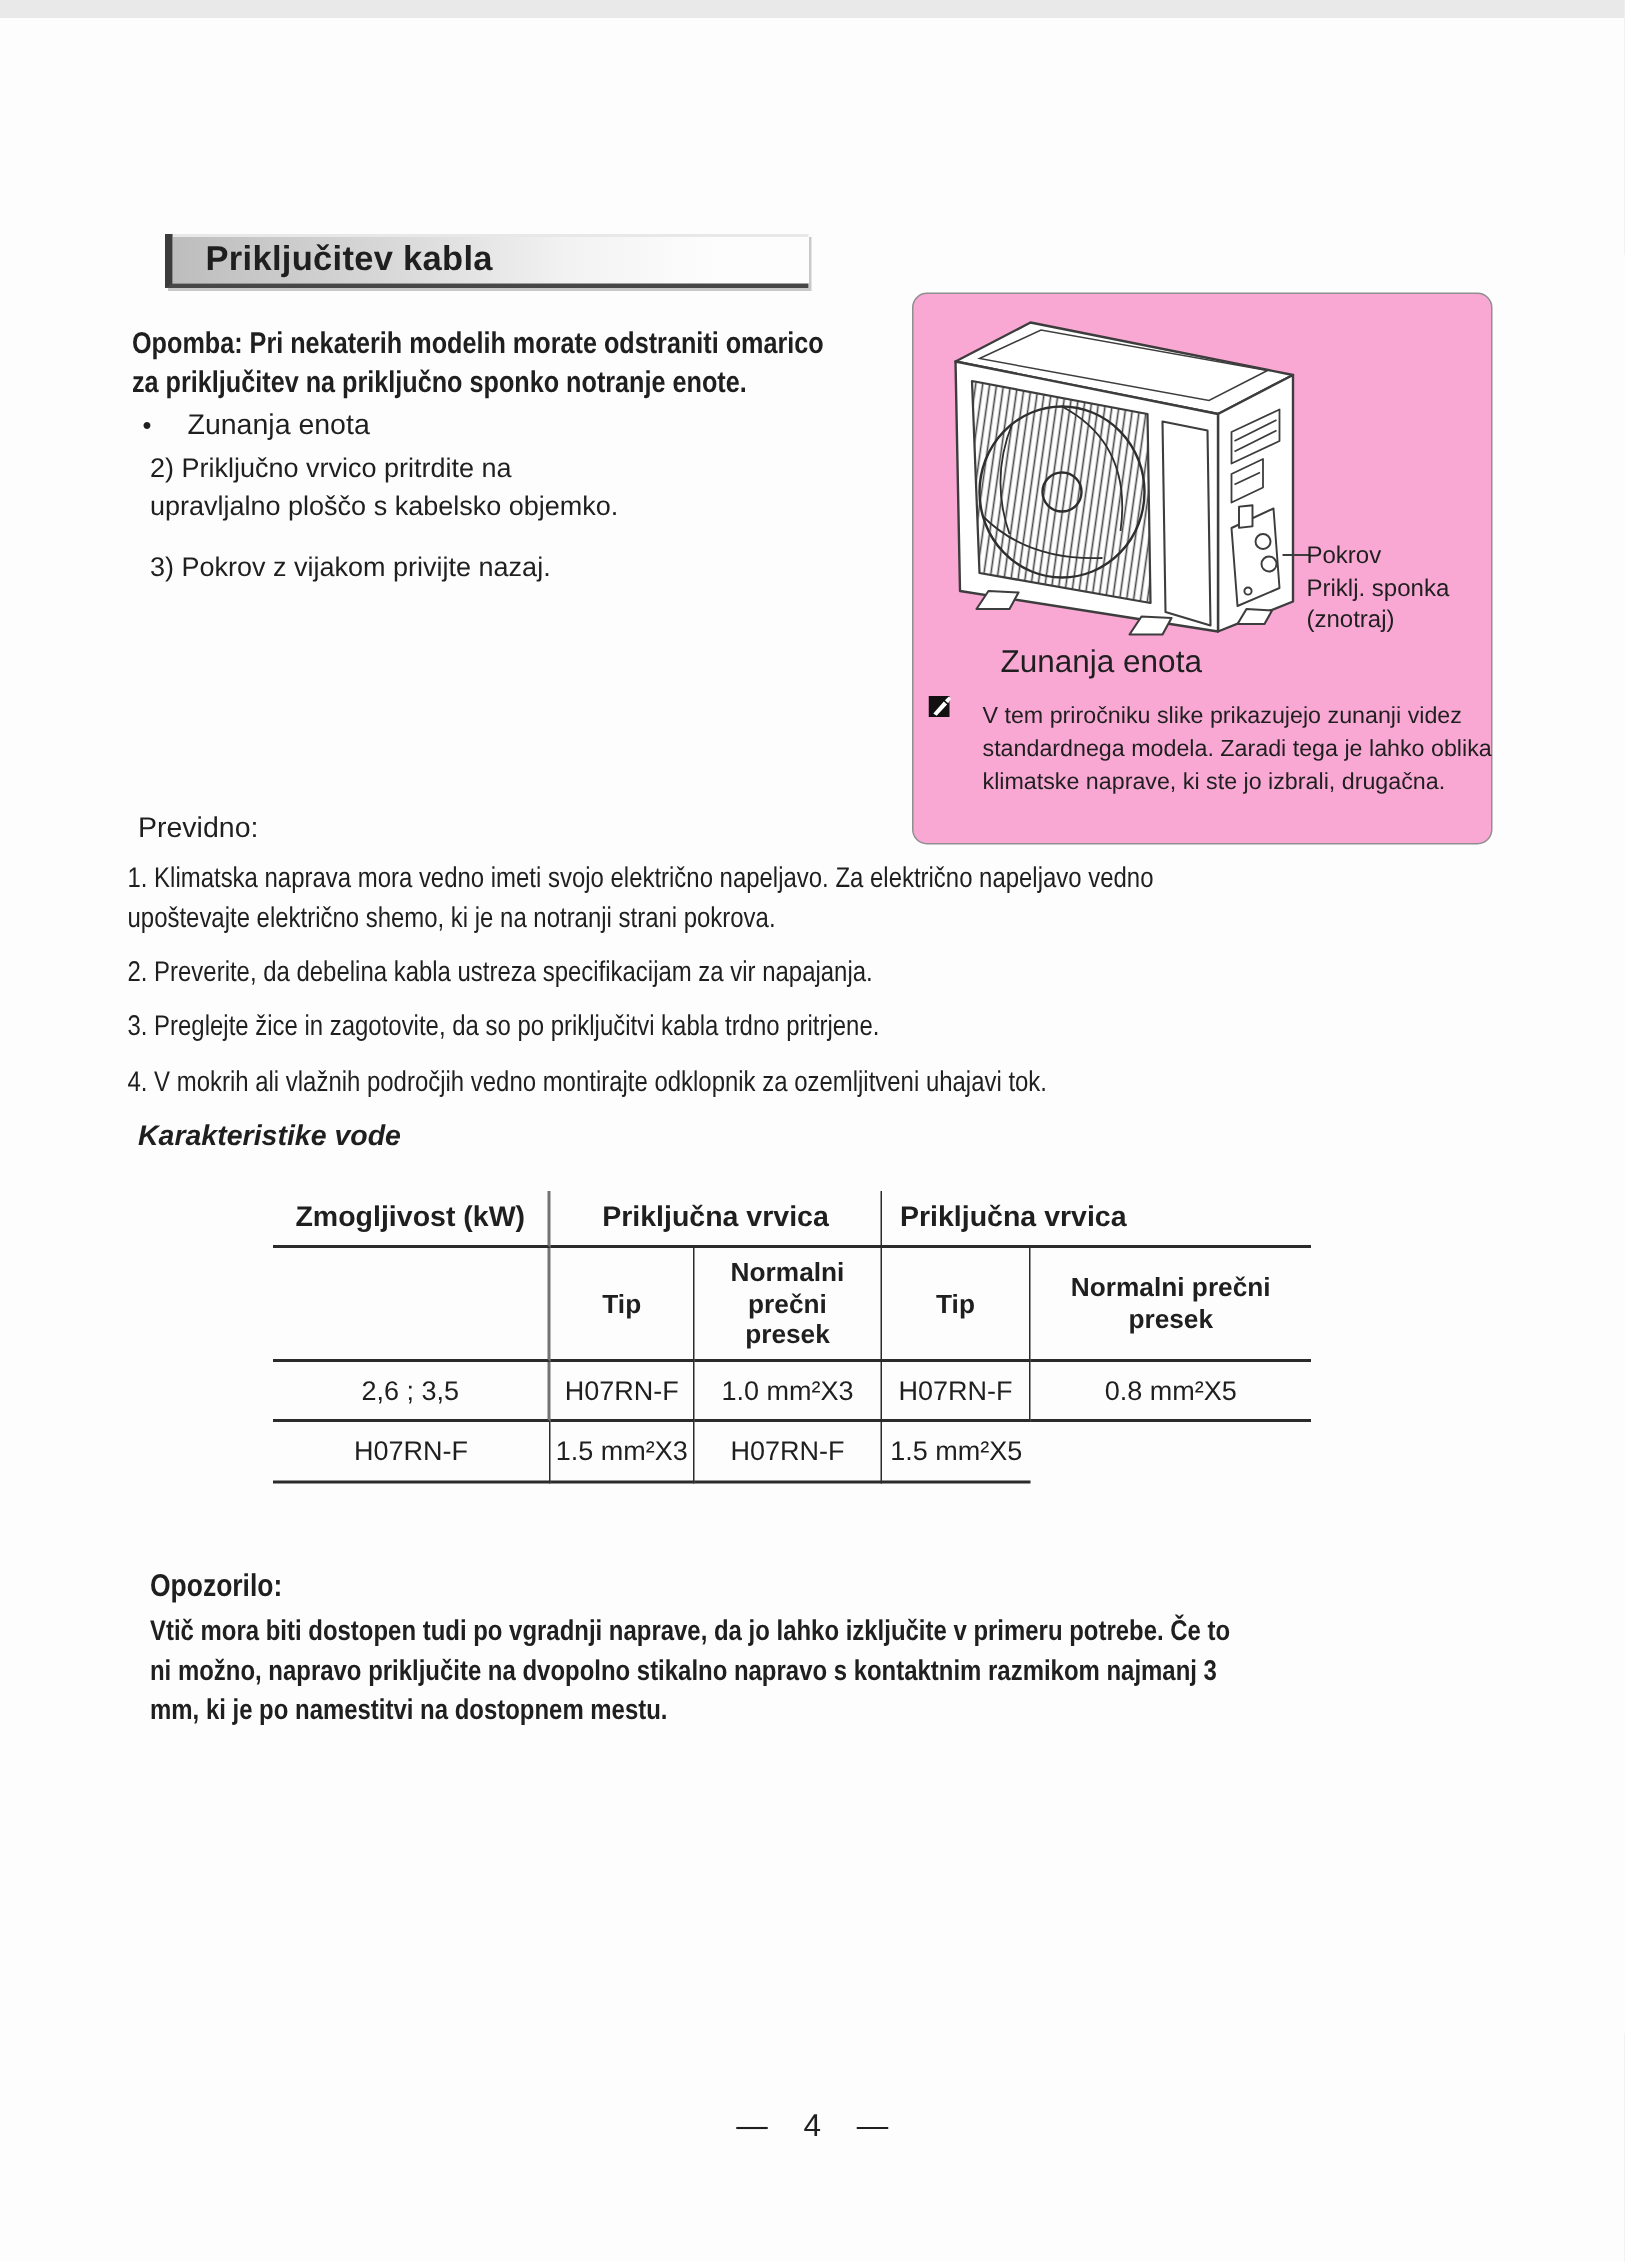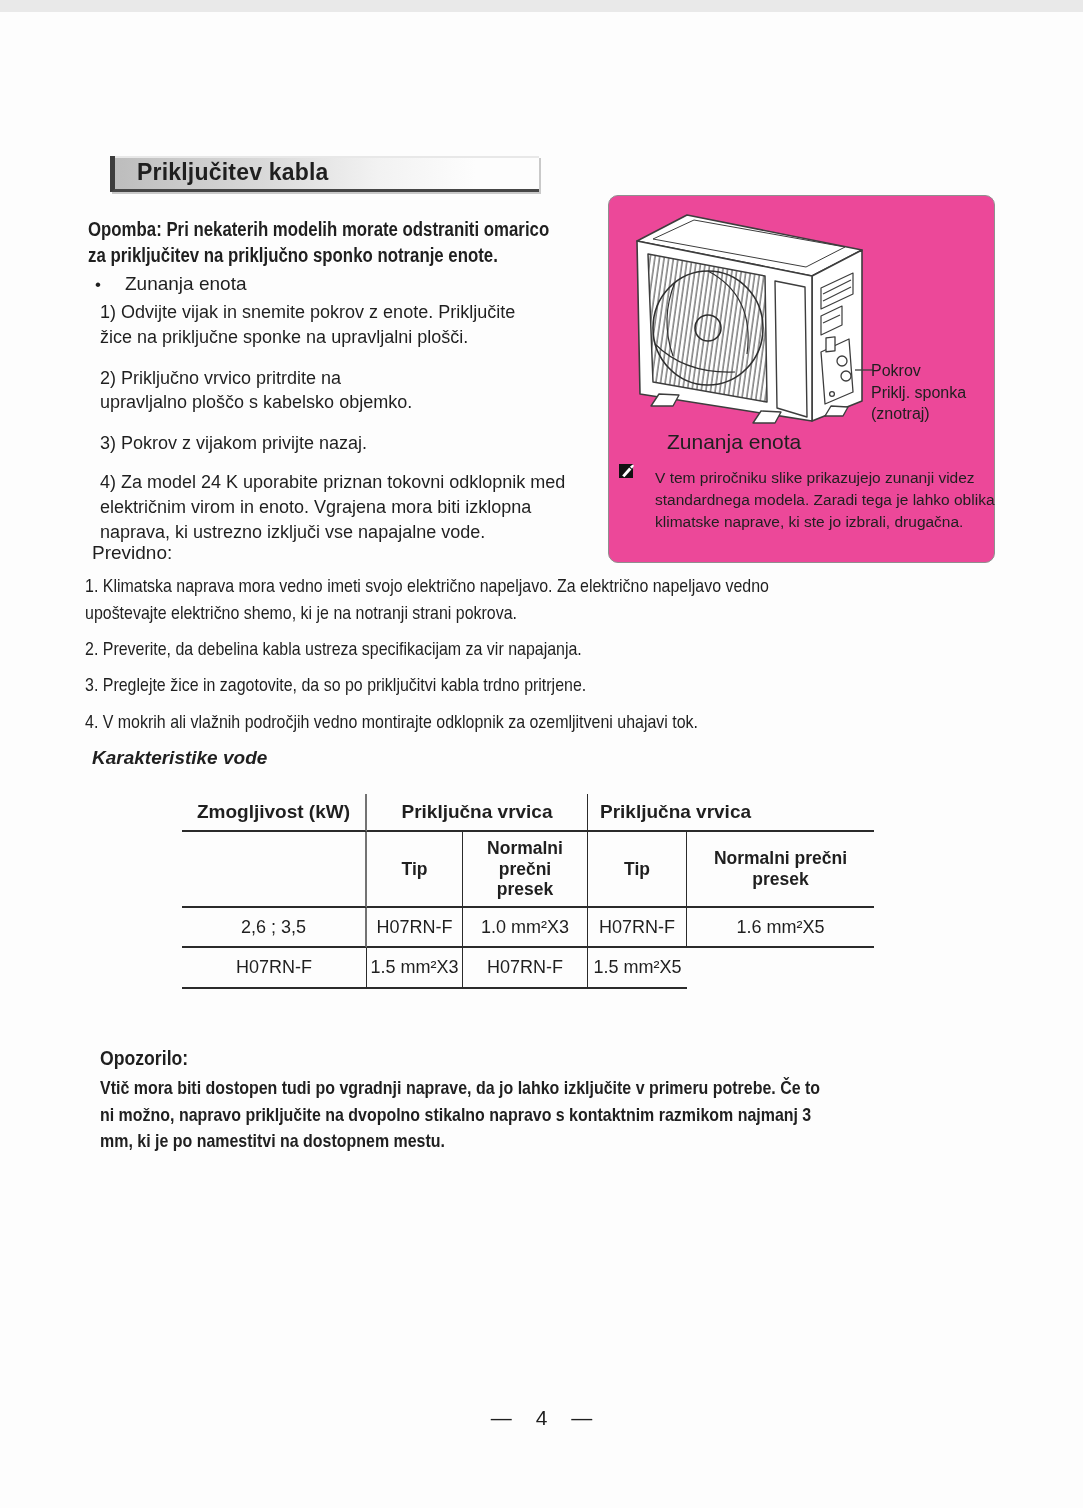--- a/index.html
+++ b/index.html
@@ -27,21 +27,21 @@
   .steps{position:absolute;left:100px;top:288px;width:520px;font-size:18px;line-height:1.38;}
   .steps p{margin:0 0 16px 0;}
   .steps p.s3{margin:6px 0 14px 0;}
   .previdno{position:absolute;left:92px;top:530px;font-size:19px;}
   
   .cautions{position:absolute;left:85px;top:560px;width:1010px;font-size:19px;line-height:1.43;}
   .cautions p{margin:0 0 9px 0;}
   
   .fig-panel{
     position:absolute;left:608px;top:183px;width:387px;height:368px;
-    border:1.5px solid #8f8f8f;border-radius:10px;background:#ec4899;box-sizing:border-box;text-decoration:underline;
+    border:1.5px solid #8f8f8f;border-radius:10px;background:#f9a8d4;box-sizing:border-box;text-decoration:underline;
   }
   .fig-svg{position:absolute;left:6px;top:8px;}
   .fig-label{position:absolute;left:262px;top:164px;font-size:16px;line-height:1.35;}
   .fig-caption{position:absolute;left:58px;top:234px;font-size:21px;}
   .fig-note-icon{position:absolute;left:10px;top:267px;width:16px;height:16px;}
   .fig-note{position:absolute;left:46px;top:271px;width:352px;font-size:15.5px;line-height:1.42;}
   
   .tbl-heading{position:absolute;left:92px;top:735px;font-size:19px;font-weight:bold;font-style:italic;}
   .ctable{
     position:absolute;left:182px;top:782px;
@@ -73,28 +73,23 @@
   </div>
 
   <div class="opomba pre cond">Opomba: Pri nekaterih modelih morate odstraniti omarico
 za priključitev na priključno sponko notranje enote.</div>
 
   <div class="bullet-row">
     <span class="dot">•</span><span>Zunanja enota</span>
   </div>
 
   <div class="steps">
-    <p class="pre">1) Odvijte vijak in snemite pokrov z enote. Priključite
-žice na priključne sponke na upravljalni plošči.</p>
     <p class="pre">2) Priključno vrvico pritrdite na
 upravljalno ploščo s kabelsko objemko.</p>
     <p class="pre s3">3) Pokrov z vijakom privijte nazaj.</p>
-    <p class="pre">4) Za model 24 K uporabite priznan tokovni odklopnik med
-električnim virom in enoto. Vgrajena mora biti izklopna
-naprava, ki ustrezno izključi vse napajalne vode.</p>
   </div>
 
   <div class="previdno">Previdno:</div>
 
   <div class="cautions cond">
     <p class="pre">1. Klimatska naprava mora vedno imeti svojo električno napeljavo. Za električno napeljavo vedno
 upoštevajte električno shemo, ki je na notranji strani pokrova.</p>
     <p class="pre">2. Preverite, da debelina kabla ustreza specifikacijam za vir napajanja.</p>
     <p class="pre">3. Preglejte žice in zagotovite, da so po priključitvi kabla trdno pritrjene.</p>
     <p class="pre">4. V mokrih ali vlažnih področjih vedno montirajte odklopnik za ozemljitveni uhajavi tok.</p>
@@ -179,21 +174,21 @@
 prečni
 presek</div>
     <div class="c sub br bb">Tip</div>
     <div class="c sub pre bb">Normalni prečni
 presek</div>
 
     <div class="c dat brT bb">2,6 ; 3,5</div>
     <div class="c dat br bb">H07RN-F</div>
     <div class="c dat br bb">1.0 mm²X3</div>
     <div class="c dat br bb">H07RN-F</div>
-    <div class="c dat bb">1.6 mm²X5</div>
+    <div class="c dat bb">0.8 mm²X5</div>
 
     <div class="c dat br bb">H07RN-F</div>
     <div class="c dat br bb">1.5 mm²X3</div>
     <div class="c dat br bb">H07RN-F</div>
     <div class="c dat bb">1.5 mm²X5</div>
   </div>
 
   <div class="warn-heading cond">Opozorilo:</div>
   <div class="warn-text pre cond">Vtič mora biti dostopen tudi po vgradnji naprave, da jo lahko izključite v primeru potrebe. Če to
 ni možno, napravo priključite na dvopolno stikalno napravo s kontaktnim razmikom najmanj 3

